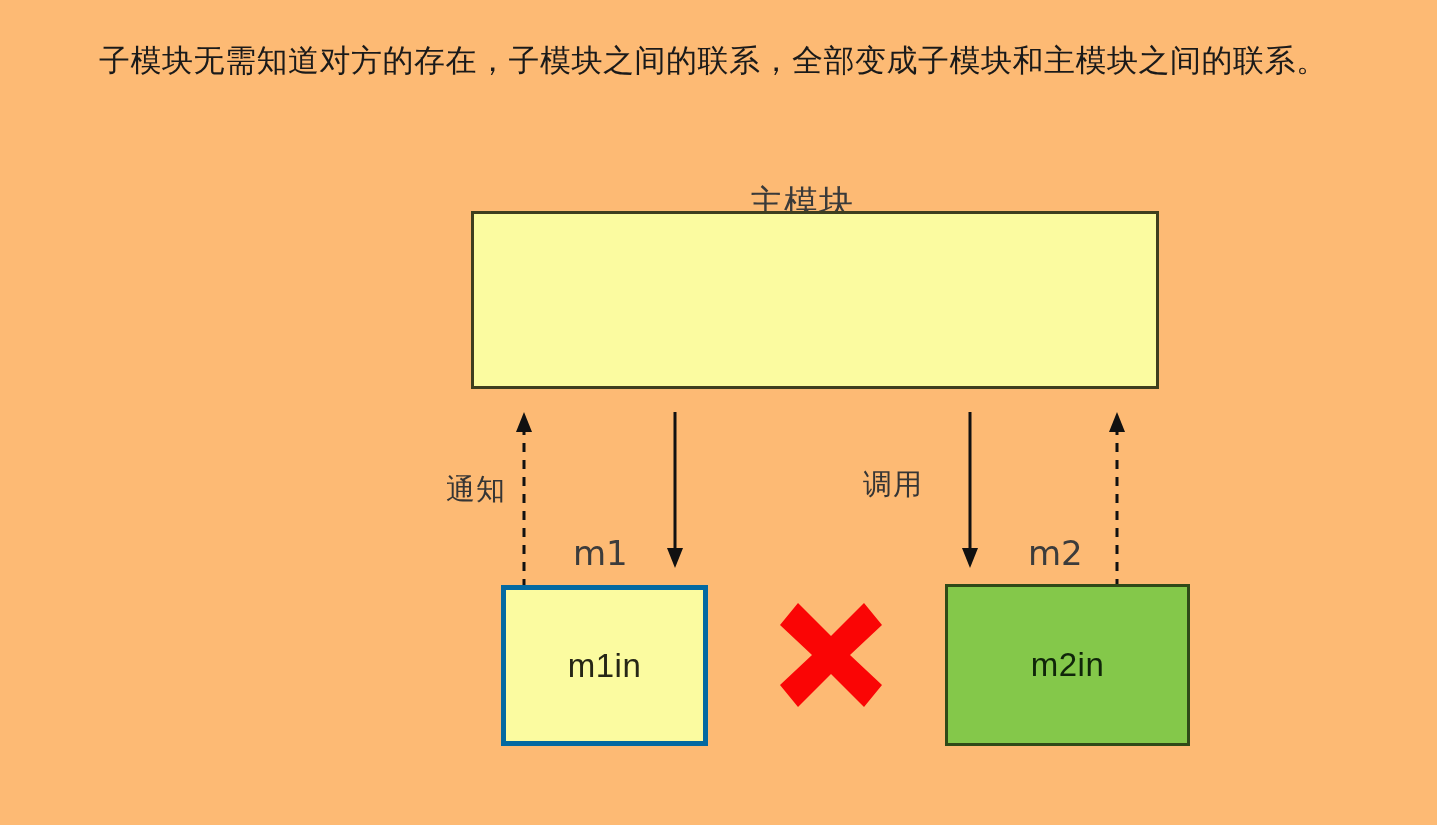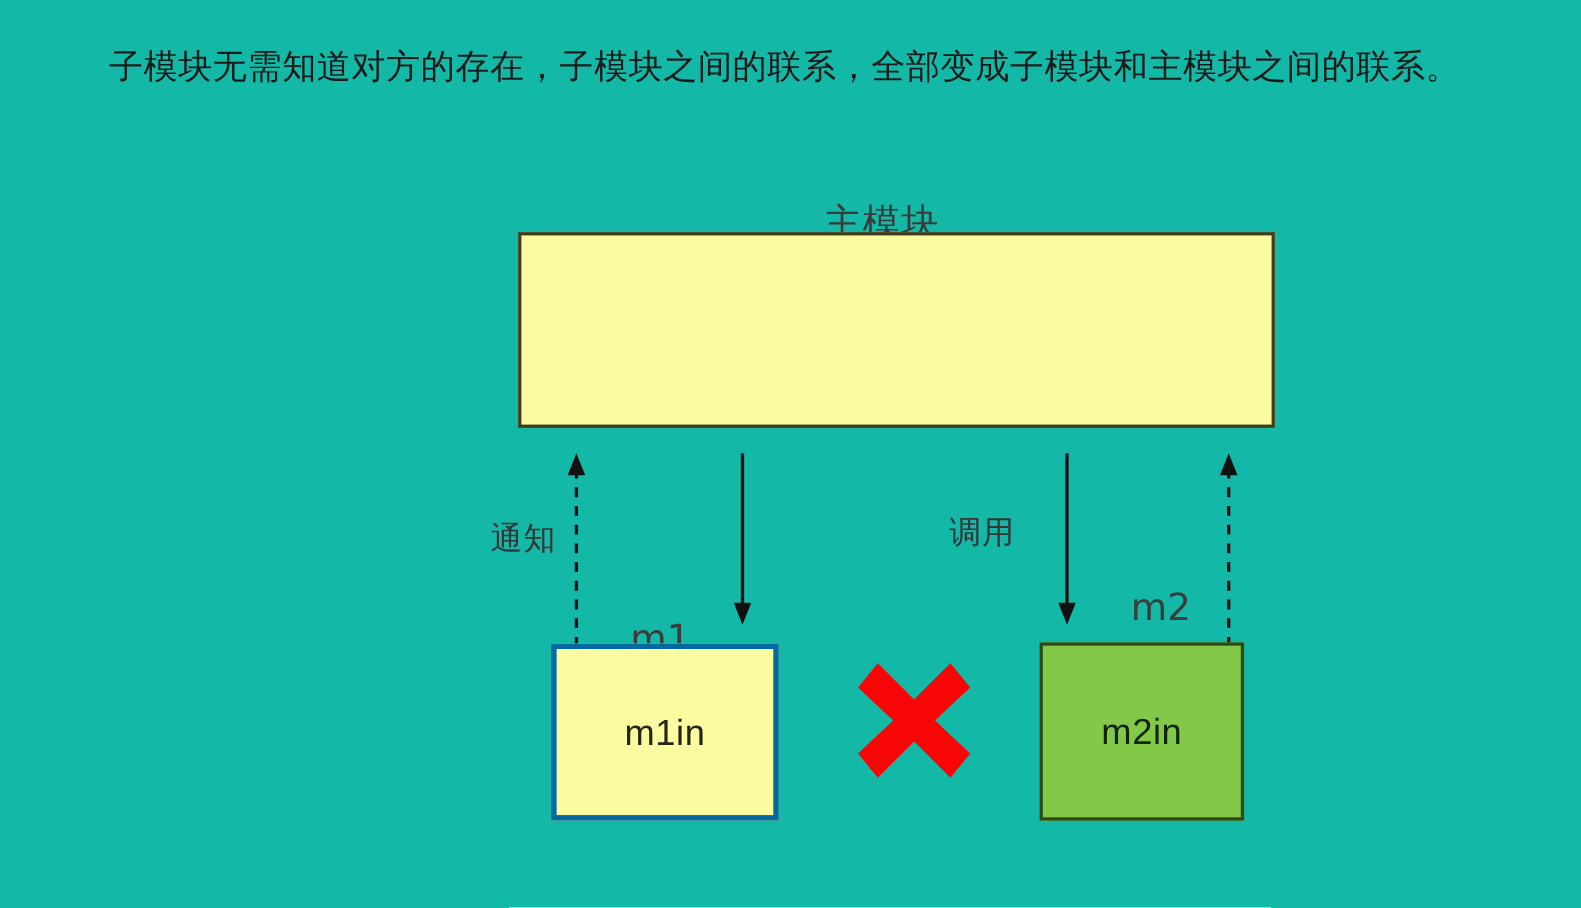--- a/index.html
+++ b/index.html
@@ -7,21 +7,21 @@
     padding: 0;
     background: #ffffff;
   }
   body {
     font-family: "Liberation Sans", "DejaVu Sans", sans-serif;
   }
   #page {
     position: relative;
     width: 1437px;
     height: 825px;
-    background: #14b8a6;
+    background: #fdba74;
     overflow: hidden;
   }
 
   
   .title {
     position: absolute;
     left: 99px;
     top: 38px;
     width: 1260px;
     font-size: 31px;
@@ -59,21 +59,20 @@
     font-size: 29px;
     letter-spacing: 1px;
     color: #353535;
   }
   .lbl-m1 {
     left: 573px;
     top: 533px;
     font-size: 34px;
     color: #3c3c3c;
     font-family: "DejaVu Sans", sans-serif;
-    margin-top: 28px;
   }
   .lbl-m2 {
     left: 1016px;
     top: 533px;
     font-size: 34px;
     color: #3c3c3c;
     font-family: "DejaVu Sans", sans-serif;
     margin-left: 12px;
   }
 
@@ -97,21 +96,21 @@
     left: 501px;
     top: 585px;
     width: 207px;
     height: 161px;
     background: #fbfba0;
     border: 5px solid #0369a1;
   }
   .box-m2in {
     left: 945px;
     top: 584px;
-    width: 186px;
+    width: 245px;
     height: 162px;
     background: #84c84a;
     border: 3px solid #2f4a18;
   }
   .box-text {
     font-size: 33px;
     color: #262616;
     font-family: "Liberation Sans", sans-serif;
     letter-spacing: 0.5px;
   }

